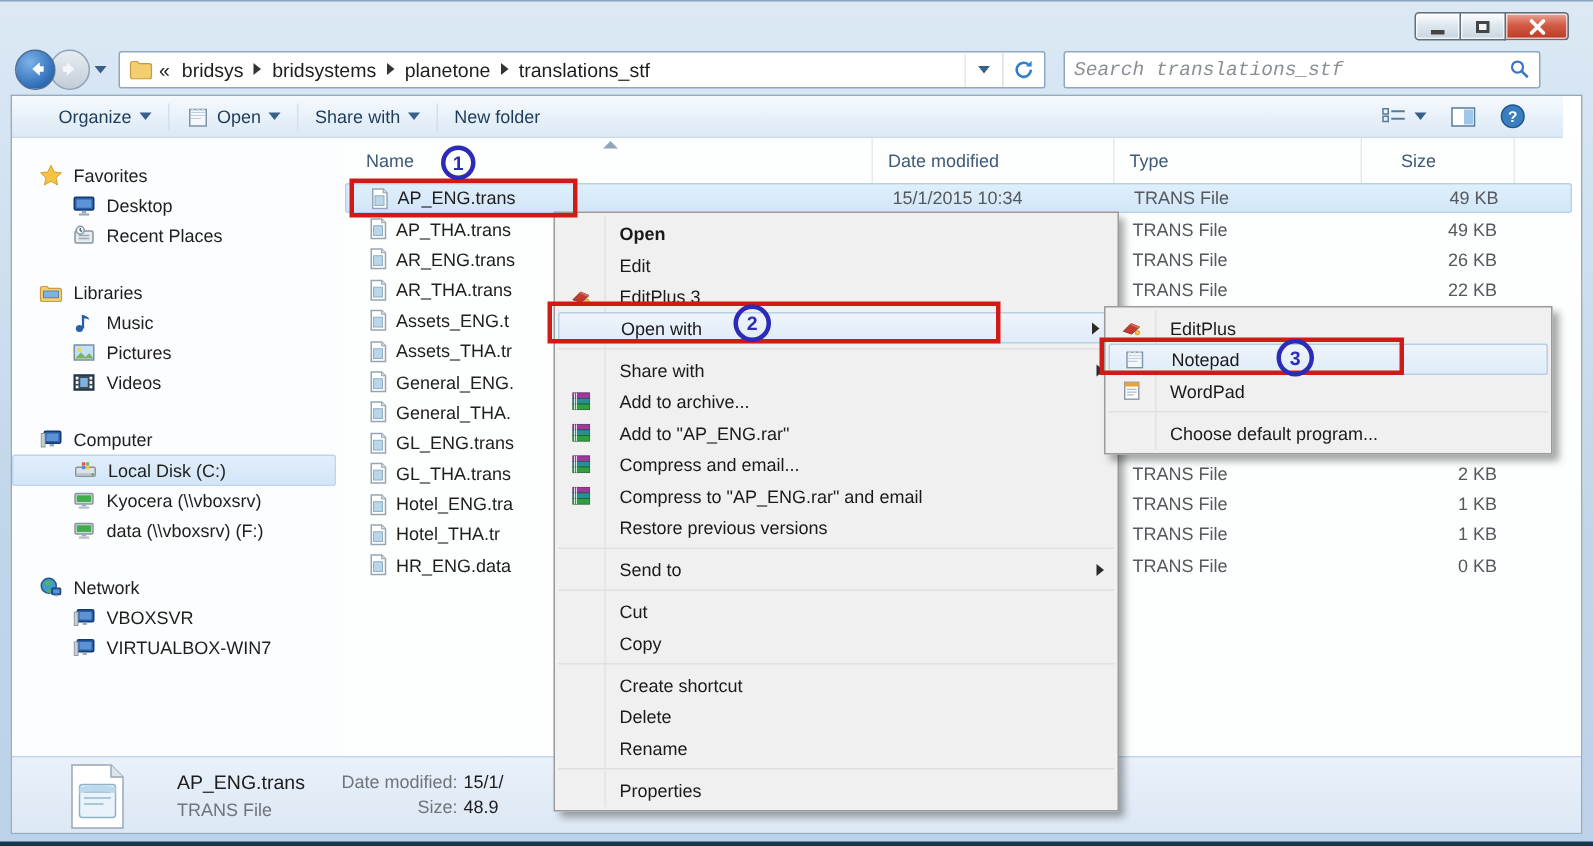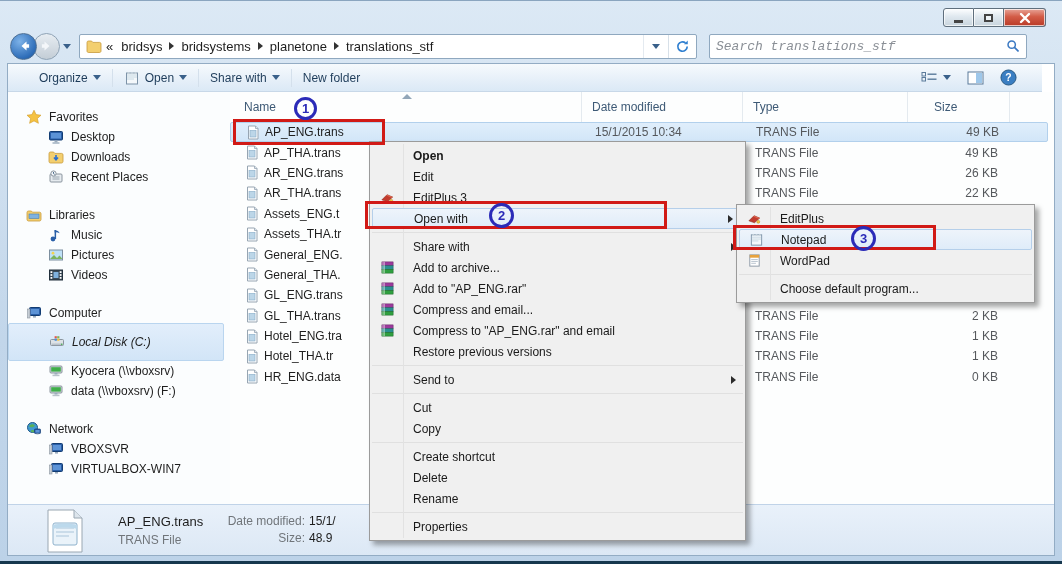--- a/index.html
+++ b/index.html
@@ -43,21 +43,21 @@
   .tbtn:first-child { margin-left:22px; }
   .tsep { width:1px; height:18px; background:#d4e0ec; margin:0 2px; }
   .toolbar-right { margin-left:auto; display:flex; align-items:center; gap:10px; padding-right:22px; }
 
   
   .main { position:absolute; top:28px; left:0; right:0; bottom:51px; display:flex; }
   .sidebar { width:222px; background:#fbfdfe; padding-top:14px; font-size:12px; color:#1e1e1e; overflow:hidden; }
   .sgroup { margin-bottom:17px; }
   .shead { display:flex; align-items:center; gap:7px; padding-left:18px; height:21px; }
   .sitem { display:flex; align-items:center; gap:7px; padding-left:40px; height:20px; position:relative; }
-  .sitem.sel { background:linear-gradient(#e2eefb,#d2e5f7); border:1px solid #b9d5ef; border-radius:2px; margin-right:6px; height:38px;font-style:italic; }
+  .sitem.sel { background:linear-gradient(#e2eefb,#d2e5f7); border:1px solid #b9d5ef; border-radius:2px; margin-right:6px; height:21px; }
   .icon16 { width:16px; height:16px; flex:0 0 16px; display:inline-flex; }
 
   .filearea { flex:1; position:relative; background:#fdfefe; font-size:12px; }
   .cols-header { position:absolute; top:0; left:0; right:0; height:30px; color:#3e5a76; display:flex; }
   .col-h { display:flex; align-items:center; padding-left:14px; border-right:1px solid #e4eaef; height:100%; position:relative; }
   .ch-name { width:352px; }
   .ch-date { width:161px; padding-left:10px; }
   .ch-type { width:165px; padding-left:10px; }
   .ch-size { width:102px; justify-content:flex-start; padding-left:26px; }
   .sort-up { position:absolute; top:2px; left:172px; width:0; height:0; border-left:5px solid transparent; border-right:5px solid transparent; border-bottom:5px solid #92a6b8; }
@@ -241,27 +241,20 @@
             <svg class="icon16" viewBox="0 0 16 16">
                 <rect x="1.5" y="2.5" width="13" height="8.5" rx="1" fill="#2a5fa8" stroke="#123c72"></rect>
                 <rect x="3" y="4" width="10" height="5.5" fill="#5c93d6"></rect>
                 <rect x="6.5" y="11.5" width="3" height="1.8" fill="#9aabbc"></rect>
                 <rect x="4.5" y="13.3" width="7" height="1.4" fill="#9aabbc"></rect>
               </svg>
             <span>Desktop</span>
           </div>
           <div class="sitem">
             <svg class="icon16" viewBox="0 0 16 16">
-                <path d="M1 4.5C1 3.7 1.6 3 2.4 3h3.2l1.2 1.4h6.8c.8 0 1.4.6 1.4 1.4v6.7c0 .8-.6 1.5-1.4 1.5H2.4c-.8 0-1.4-.7-1.4-1.5z" fill="#f3cf6f" stroke="#c89b3c" stroke-width=".8"></path>
-                <path d="M8 6v4M6 8.4L8 10.8l2-2.4" stroke="#2a6fd0" stroke-width="1.6" fill="none"></path>
-              </svg>
-            <span>Downloads</span>
-          </div>
-          <div class="sitem">
-            <svg class="icon16" viewBox="0 0 16 16">
                 <rect x="2" y="5" width="12" height="8" rx="1" fill="#e6ebef" stroke="#8a949e"></rect>
                 <circle cx="5.5" cy="4.5" r="2.6" fill="#f4f7fa" stroke="#8a949e"></circle>
                 <path d="M5.5 3v1.6l1.2.8" stroke="#4a6b8a" fill="none"></path>
                 <path d="M4.5 8h7M4.5 10h7" stroke="#9aa6b0"></path>
               </svg>
             <span>Recent Places</span>
           </div>
         </div>
 
         <div class="sgroup">

